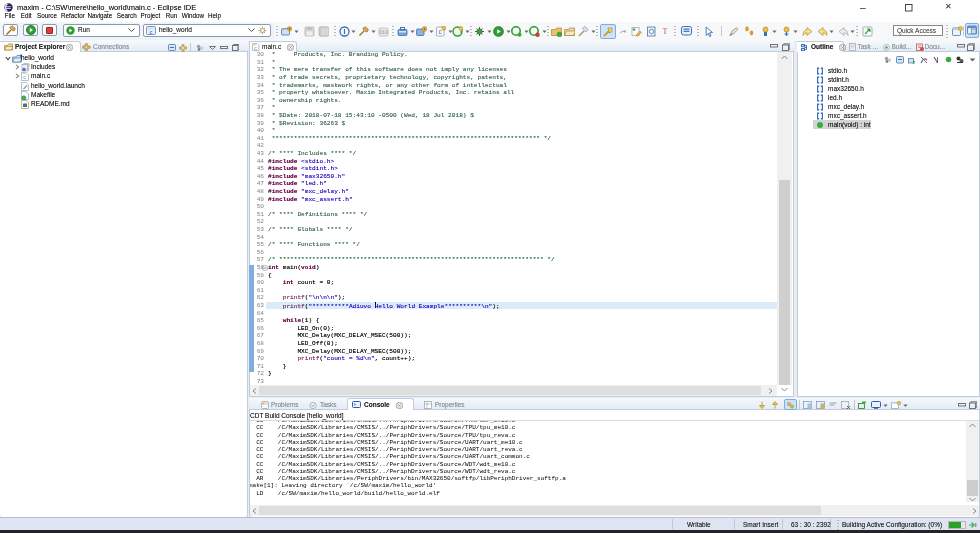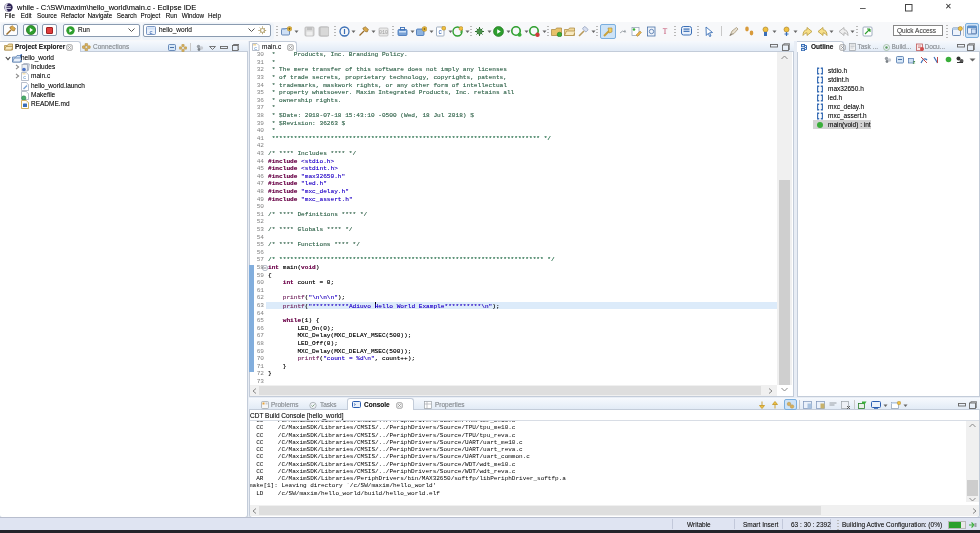--- a/index.html
+++ b/index.html
@@ -15,21 +15,21 @@
 .dsep{width:2px;background-image:radial-gradient(circle,#b8b8b8 35%,transparent 40%);background-size:2px 3px}
 </style></head>
 <body>
 <div class="abs " style="left:0px;top:0px;width:980px;height:15px;background:#fff;"></div>
 <svg class="abs" style="left:4px;top:3px;" width="9" height="9" viewBox="0 0 9 9">
     <circle cx="4.5" cy="4.5" r="4.2" fill="#2c2255"></circle>
     <path d="M4.5 .6 a3.9 3.9 0 0 0 0 7.8 a4.6 4.6 0 0 1 0 -7.8z" fill="#f7f7ff" opacity="0.85"></path>
     <rect x="2.2" y="3.4" width="4.6" height="0.8" fill="#f7f7ff"></rect>
     <rect x="2.2" y="5" width="4.6" height="0.8" fill="#f7f7ff"></rect>
   </svg>
-<div class="abs txt " style="left:17px;top:4px;font-size:7.5px;color:#111">while - C:\SW\maxim\hello_world\main.c - Eclipse IDE</div>
+<div class="abs txt " style="left:17px;top:4px;font-size:7.5px;color:#111">maxim - C:\SW\mere\hello_world\main.c - Eclipse IDE</div>
 <div class="abs txt " style="left:860px;top:3px;font-size:10px;color:#444">–</div>
 <svg class="abs" style="left:905px;top:4px;" width="8" height="8" viewBox="0 0 8 8">
     <rect x="0.5" y="0.5" width="6.5" height="6.5" fill="none" stroke="#444" stroke-width="1"></rect>
   </svg>
 <div class="abs txt " style="left:945px;top:3px;font-size:8px;color:#444">✕</div>
 <div class="abs txt " style="left:4.8px;top:13.4px;font-size:6.3px;color:#111">File</div>
 <div class="abs txt " style="left:20.7px;top:13.4px;font-size:6.3px;color:#111">Edit</div>
 <div class="abs txt " style="left:37px;top:13.4px;font-size:6.3px;color:#111">Source</div>
 <div class="abs txt " style="left:61px;top:13.4px;font-size:6.3px;color:#111">Refactor</div>
 <div class="abs txt " style="left:87.5px;top:13.4px;font-size:6.3px;color:#111">Navigate</div>

